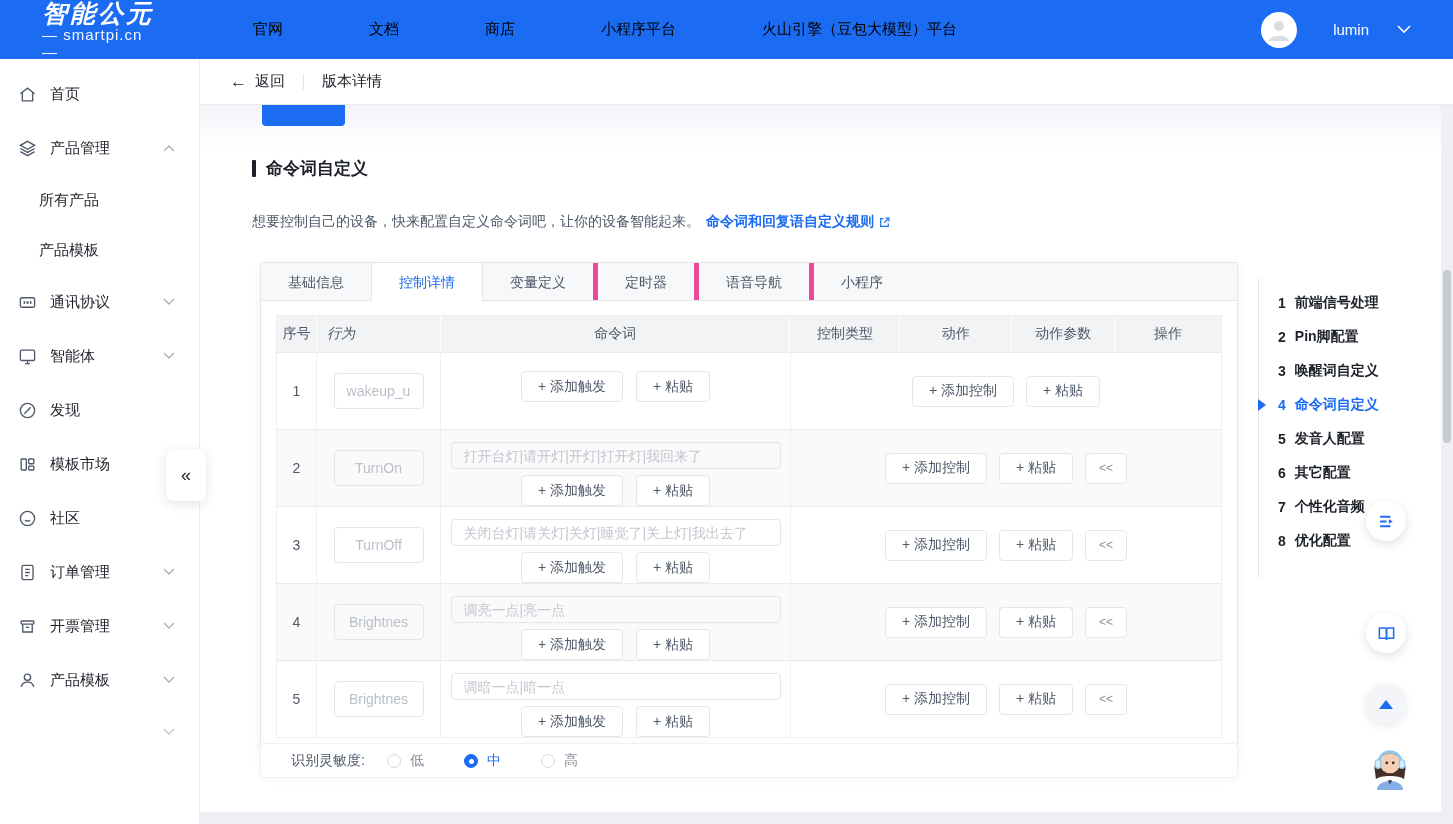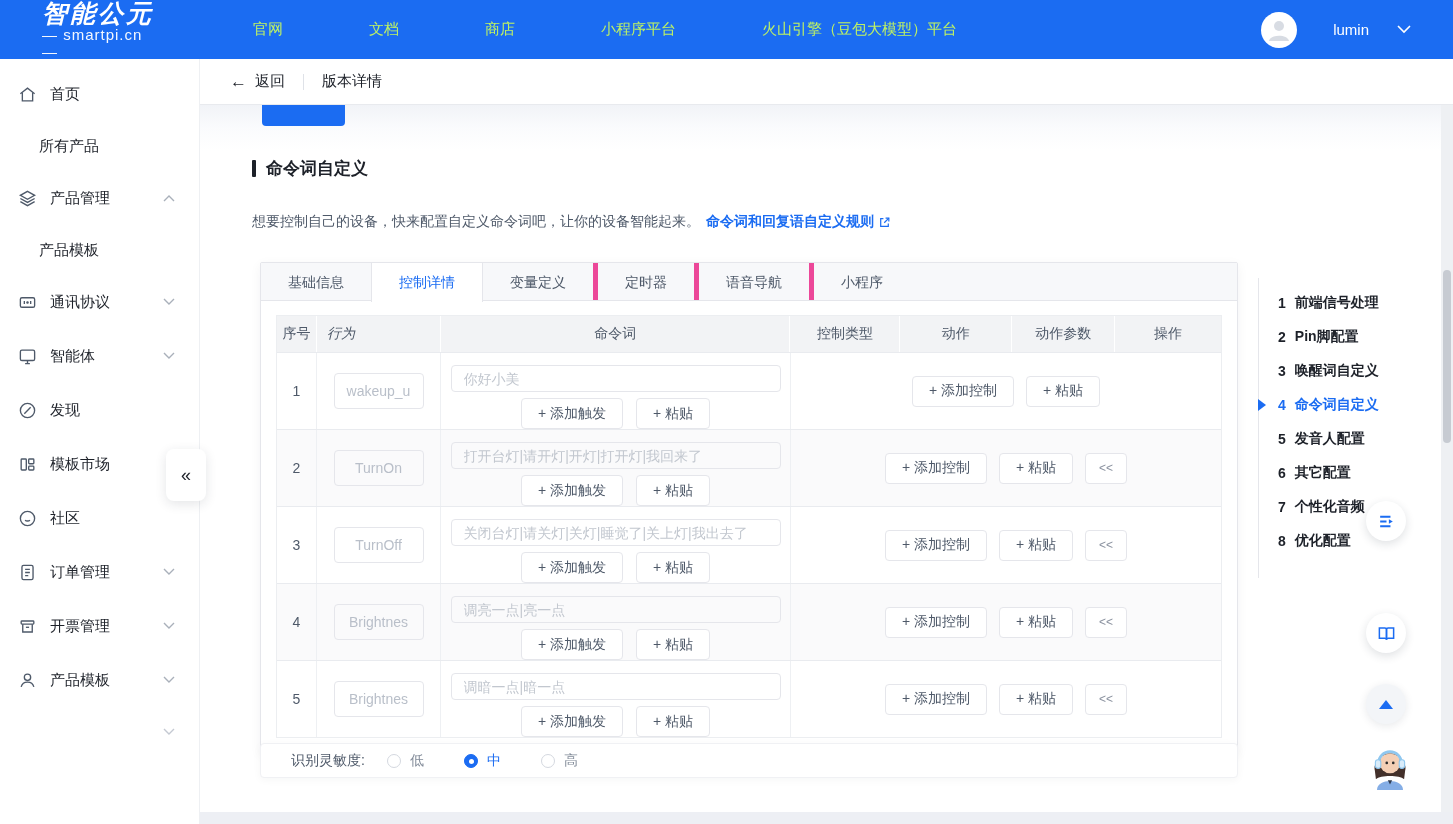--- a/index.html
+++ b/index.html
@@ -5,21 +5,21 @@
   * { margin:0; padding:0; box-sizing:border-box; }
   html,body { width:1453px; height:824px; overflow:hidden; }
   body { font-family:"Liberation Sans","DejaVu Sans",sans-serif; background:#fff; color:#1d2129; }
 
   
   .topnav { height:59px; background:#1b6cf2; display:flex; align-items:center; color:#fff; }
   .logo { width:215px; padding-left:42px; }
   .logo-cn { font-size:25px; font-weight:800; letter-spacing:3px; line-height:26px; font-style:italic; }
   .logo-en { font-size:15px; letter-spacing:1px; opacity:.95; text-align:left; width:118px; }
   .topnav nav { display:flex; gap:86px; padding-left:38px; font-size:15px; }
-  .topnav nav a { color:#bef264; cursor:pointer; white-space:nowrap; }
+  .topnav nav a { color:#000000; cursor:pointer; white-space:nowrap; }
   .user-cluster { margin-left:auto; display:flex; align-items:center; gap:0; padding-right:42px; }
   .avatar-circle { width:36px; height:36px; border-radius:50%; background:#fff; display:flex; align-items:center; justify-content:center; }
   .user-name { font-size:15px; margin:0 28px 0 36px; }
   .nav-chevron svg { display:block; }
 
   
   .app { display:flex; height:765px; position:relative; }
 
   
   .sidebar { width:200px; background:#fff; border-right:1px solid #eef0f3; padding-top:8px; position:relative; flex:0 0 200px; }
@@ -155,37 +155,37 @@
   <aside class="sidebar">
     <div class="side-item">
       <span class="s-icon">
           <svg width="19" height="19" viewBox="0 0 24 24" fill="none" stroke="#4e5969" stroke-width="1.7">
             <path d="M3 11 L12 4 L21 11"></path>
             <path d="M5.5 9.5 V20 H18.5 V9.5"></path>
           </svg>
         </span>
       <span>首页</span>
     </div>
-    <div class="side-item sub">
-      <span>所有产品</span>
-    </div>
     <div class="side-item">
       <span class="s-icon">
           <svg width="19" height="19" viewBox="0 0 24 24" fill="none" stroke="#4e5969" stroke-width="1.7">
             <path d="M12 3 L21 8 L12 13 L3 8 Z"></path>
             <path d="M3 12 L12 17 L21 12"></path>
             <path d="M3 16 L12 21 L21 16"></path>
           </svg>
         </span>
       <span>产品管理</span>
       <span class="chev">
           <svg width="12" height="8" viewBox="0 0 12 8">
             <path d="M1 7 l5-5 5 5" stroke="#a9b0ba" stroke-width="1.4" fill="none"></path>
           </svg>
         </span>
+    </div>
+    <div class="side-item sub">
+      <span>所有产品</span>
     </div>
     <div class="side-item sub">
       <span>产品模板</span>
     </div>
     <div class="side-item">
       <span class="s-icon">
           <svg width="19" height="19" viewBox="0 0 24 24" fill="none" stroke="#4e5969" stroke-width="1.7">
             <rect x="3" y="6" width="18" height="12" rx="2"></rect>
             <path d="M8 10 v4 M16 10 v4"></path>
             <circle cx="12" cy="12" r="0.8" fill="#4e5969"></circle>
@@ -346,21 +346,20 @@
             <div class="th th-param">动作参数</div>
             <div class="th th-op">操作</div>
           </div>
 
           <div class="t-row">
             <div class="td td-no">1</div>
             <div class="td td-beh">
                 <input class="beh-input" value="wakeup_u" style="">
               </div>
             <div class="td td-cmd">
-              <input class="cmd-input" placeholder="你好小美" style="">
               <div class="cmd-btns">
                 <button class="mini-btn">+ 添加触发</button>
                 <button class="mini-btn">+ 粘贴</button>
               </div>
             </div>
             <div class="td td-actions">
               <button class="mini-btn">+ 添加控制</button>
               <button class="mini-btn">+ 粘贴</button>
             </div>
           </div>

